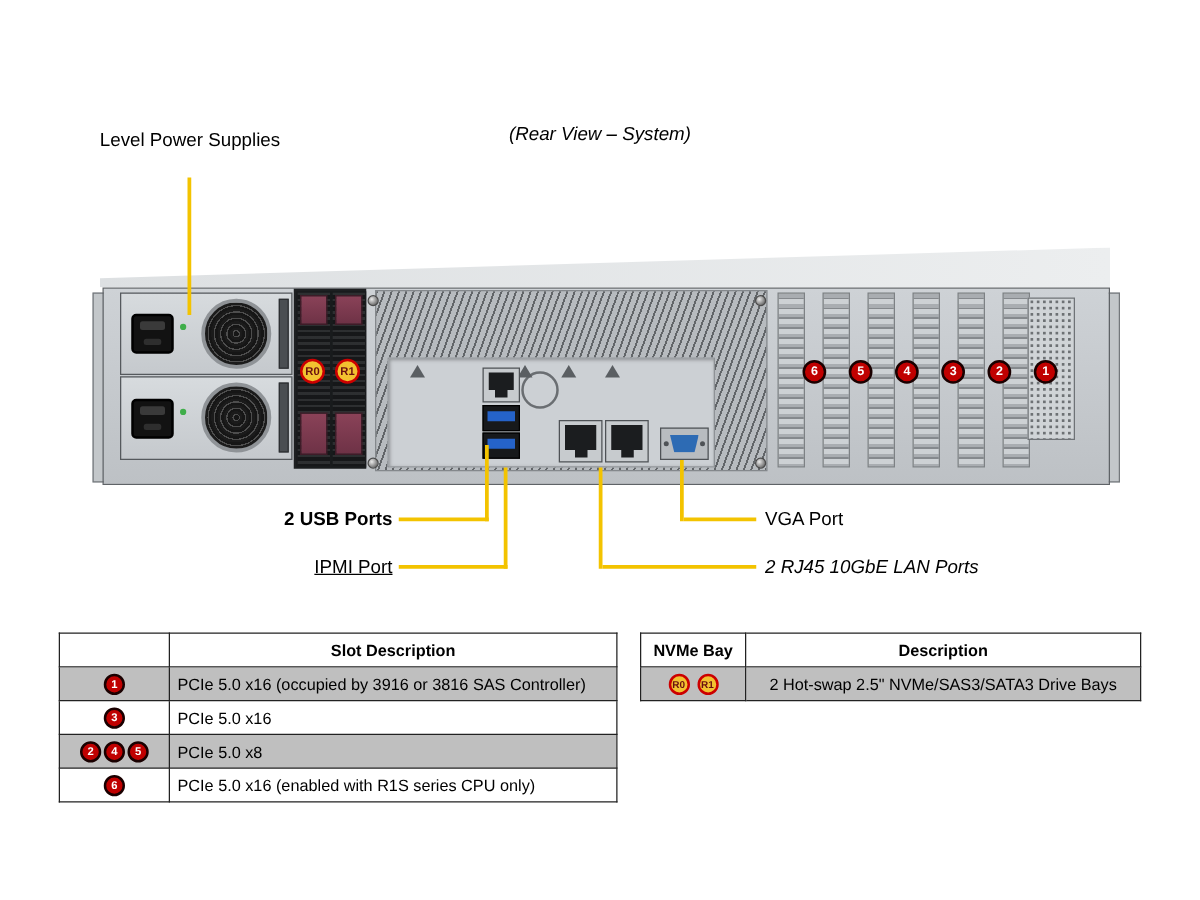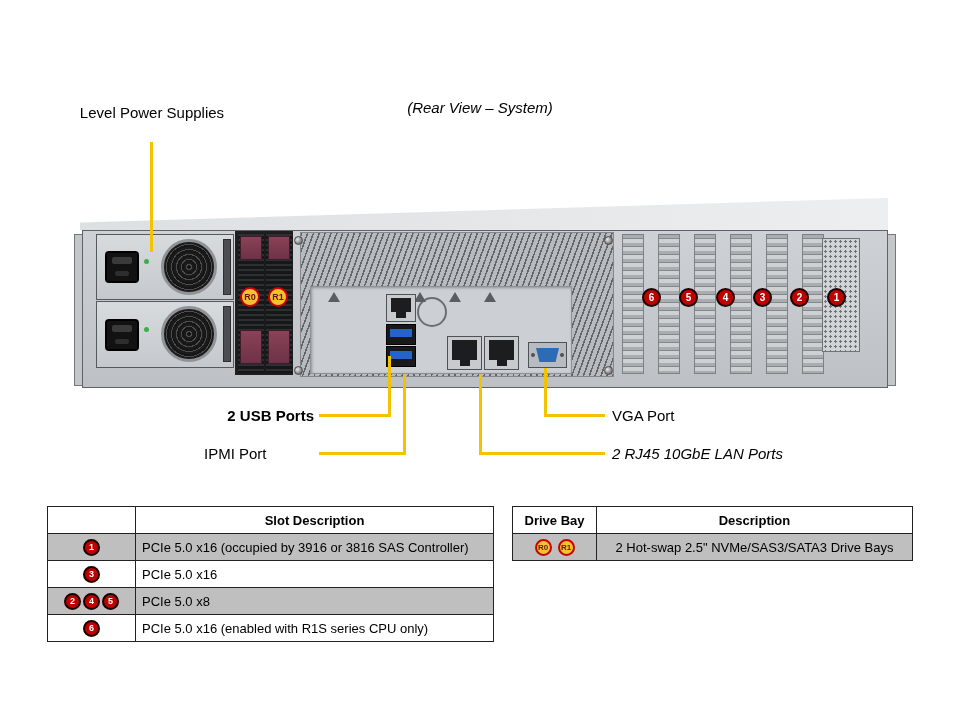--- a/index.html
+++ b/index.html
@@ -158,21 +158,21 @@
     <div class="abs badge slotnum" style="left:638px; top:94px;">4</div>
     <div class="abs badge slotnum" style="left:675px; top:94px;">3</div>
     <div class="abs badge slotnum" style="left:712px; top:94px;">2</div>
     <div class="abs badge slotnum" style="left:749px; top:94px;">1</div>
   </div>
 
   <div class="abs callout-label" style="left:204px; top:407px; width:110px; text-align:right;font-weight:bold;">2 USB Ports</div>
   <div class="abs yline" style="left:319px; top:414px; width:72px; height:3px;"></div>
   <div class="abs yline" style="left:388px; top:356px; width:3px; height:61px;"></div>
 
-  <div class="abs callout-label" style="left:204px; top:445px; width:110px; ">IPMI Port</div>
+  <div class="abs callout-label" style="left:204px; top:445px; width:110px; text-align:right;text-decoration:underline;">IPMI Port</div>
   <div class="abs yline" style="left:319px; top:452px; width:87px; height:3px;"></div>
   <div class="abs yline" style="left:403px; top:374px; width:3px; height:81px;"></div>
 
   <div class="abs callout-label" style="left:612px; top:407px; width:200px;">VGA Port</div>
   <div class="abs yline" style="left:547px; top:414px; width:58px; height:3px;"></div>
   <div class="abs yline" style="left:544px; top:368px; width:3px; height:49px;"></div>
 
   <div class="abs callout-label" style="left:612px; top:445px; width:230px;font-style:italic;">2 RJ45 10GbE LAN Ports</div>
   <div class="abs yline" style="left:482px; top:452px; width:123px; height:3px;"></div>
   <div class="abs yline" style="left:479px; top:374px; width:3px; height:81px;"></div>
@@ -208,21 +208,21 @@
   </tbody>
     </table>
 
   <table class="abs dtable" style="left:512px; top:506px; width:400px;">
     <colgroup>
         <col style="width:84px;">
         <col style="width:316px;">
       </colgroup>
     <tbody>
         <tr>
-      <th>Drive Bay</th>
+      <th>NVMe Bay</th>
       <th>Description</th>
     </tr>
     <tr class="shaded">
       <td class="bcell">
         <span class="badge tbadge-y">R0</span><span class="badge tbadge-y">R1</span>
       </td>
       <td class="desc-c">2 Hot-swap 2.5" NVMe/SAS3/SATA3 Drive Bays</td>
     </tr>
   </tbody>
     </table>

